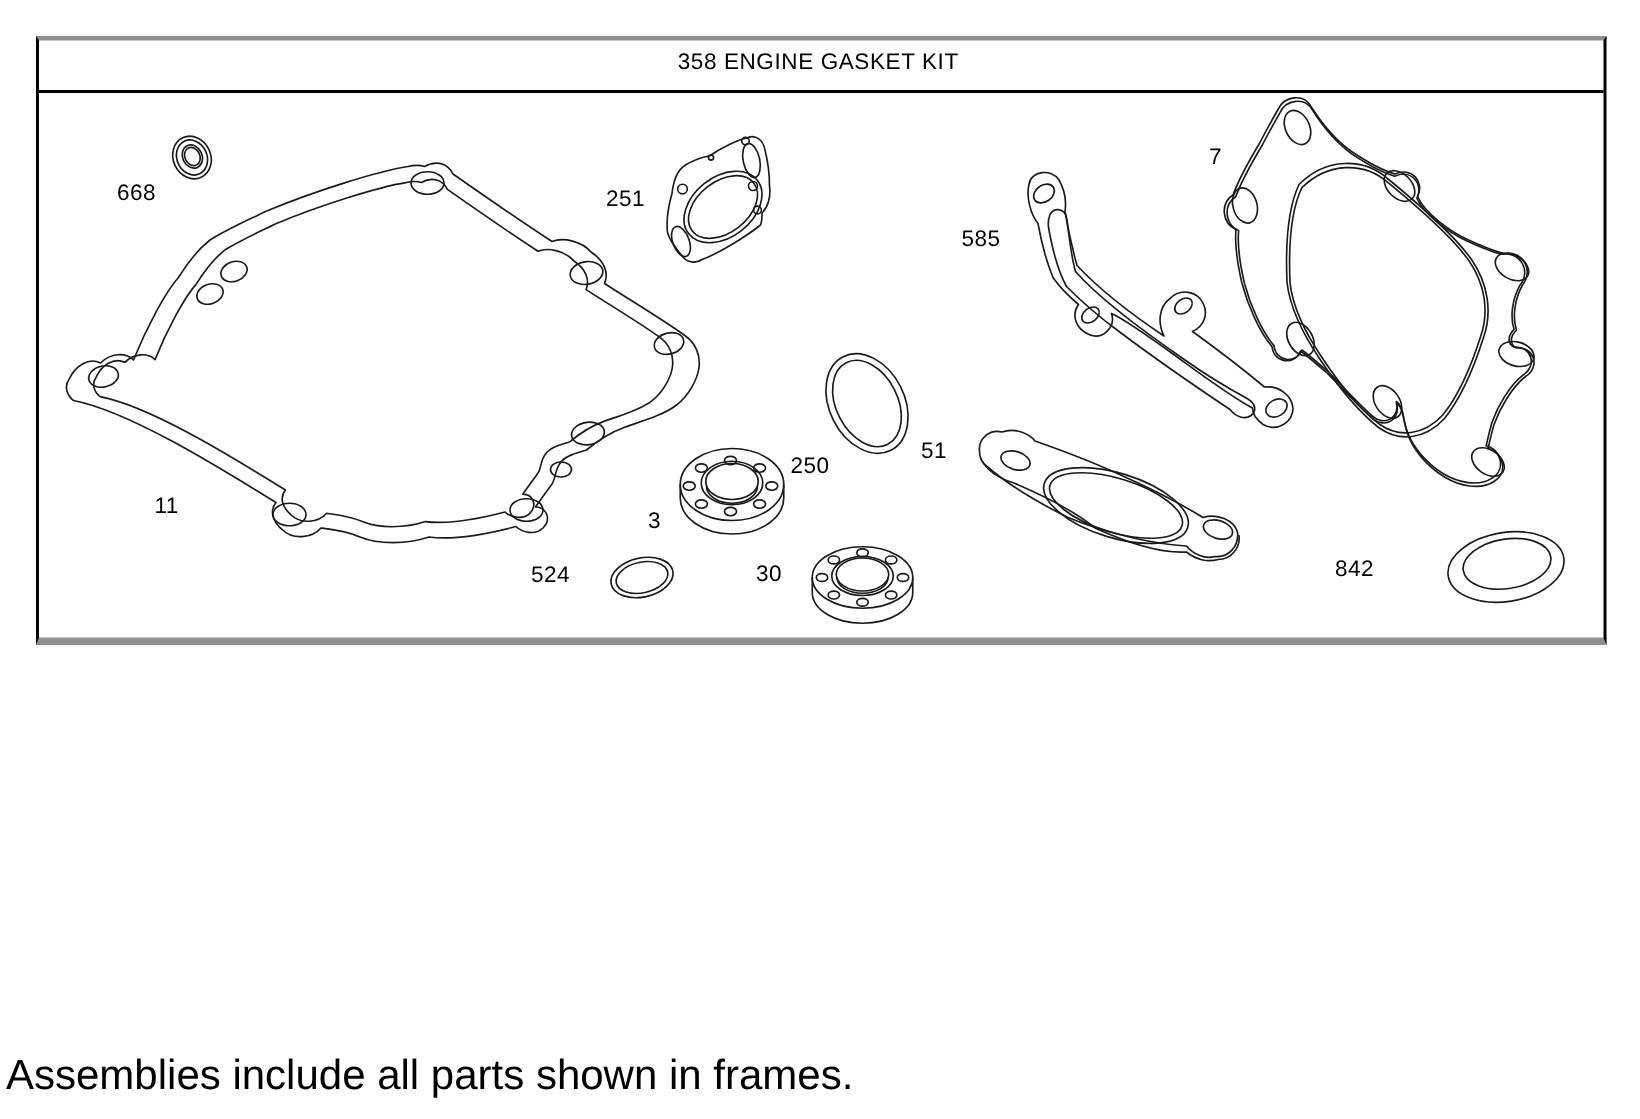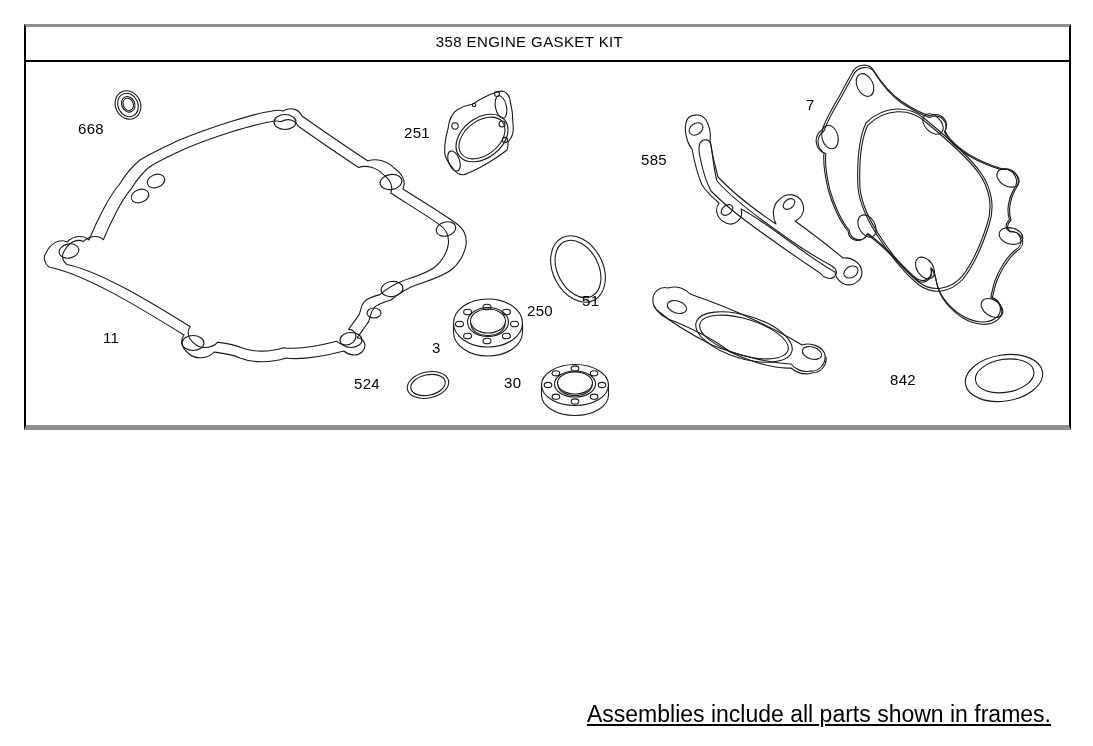--- a/index.html
+++ b/index.html
@@ -1,27 +1,27 @@
 <!DOCTYPE html>
 <html><head>
 <meta charset="utf-8">
 <style>
   html,body{margin:0;padding:0;background:#fff;}
   body{width:1093px;height:746px;position:relative;font-family:"Liberation Sans",sans-serif;color:#000;overflow:hidden;}
   .frame{position:absolute;left:24px;top:24px;width:1047px;height:406px;box-sizing:border-box;
          border-left:2px solid #000;border-right:2px solid #000;
          border-top:3px solid #8f8f8f;border-bottom:5px solid #8f8f8f;background:#fff;}
   .titlebar{position:relative;height:33px;border-bottom:2px solid #000;}
-  .titlebar .title-text{position:absolute;left:0;top:0;width:1007px;height:28px;
+  .titlebar .title-text{position:absolute;left:16px;top:0;width:1007px;height:28px;
          display:flex;align-items:center;justify-content:center;
          font-size:15px;letter-spacing:.4px;white-space:nowrap;}
   .diagram-area{position:relative;width:1043px;height:363px;}
   .diagram-svg{position:absolute;left:0;top:0;}
   .part-label{position:absolute;font-size:15px;line-height:15px;letter-spacing:.3px;white-space:nowrap;}
-  .caption{position:absolute;left:4px;top:701px;width:1047px;text-align:right;font-size:23px;text-decoration:underline;}
+  .caption{position:absolute;left:4px;top:701px;width:1047px;text-align:left;font-size:28px;}
   svg *{vector-effect:non-scaling-stroke;}
 </style>
 </head>
 <body>
 
 <div class="frame">
   <div class="titlebar">
     <span class="title-text">358 ENGINE GASKET KIT</span>
   </div>
   <div class="diagram-area">
@@ -143,21 +143,21 @@
         <ellipse cx="1" cy="-2" rx="29.5" ry="16.5"></ellipse>
       </g>
     </svg>
 
     <div class="part-label" style="left:52px;top:59px">668</div>
     <div class="part-label" style="left:378px;top:63px">251</div>
     <div class="part-label" style="left:780px;top:35px">7</div>
     <div class="part-label" style="left:615px;top:90px">585</div>
     <div class="part-label" style="left:77px;top:268px">11</div>
     <div class="part-label" style="left:501px;top:241px">250</div>
-    <div class="part-label" style="left:556px;top:231px">51</div>
+    <div class="part-label" style="left:588px;top:231px">51</div>
     <div class="part-label" style="left:406px;top:278px">3</div>
     <div class="part-label" style="left:328px;top:314px">524</div>
     <div class="part-label" style="left:478px;top:313px">30</div>
     <div class="part-label" style="left:864px;top:310px">842</div>
   </div>
 </div>
 
 <div class="caption">Assemblies include all parts shown in frames.</div>
 
 </body></html>

